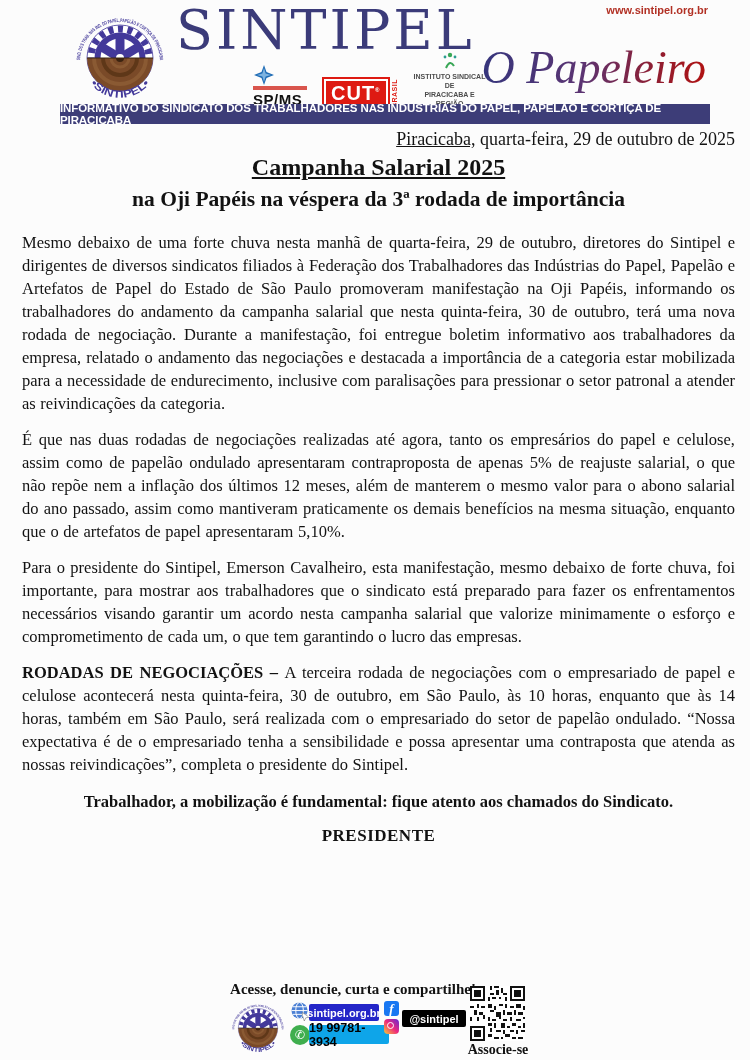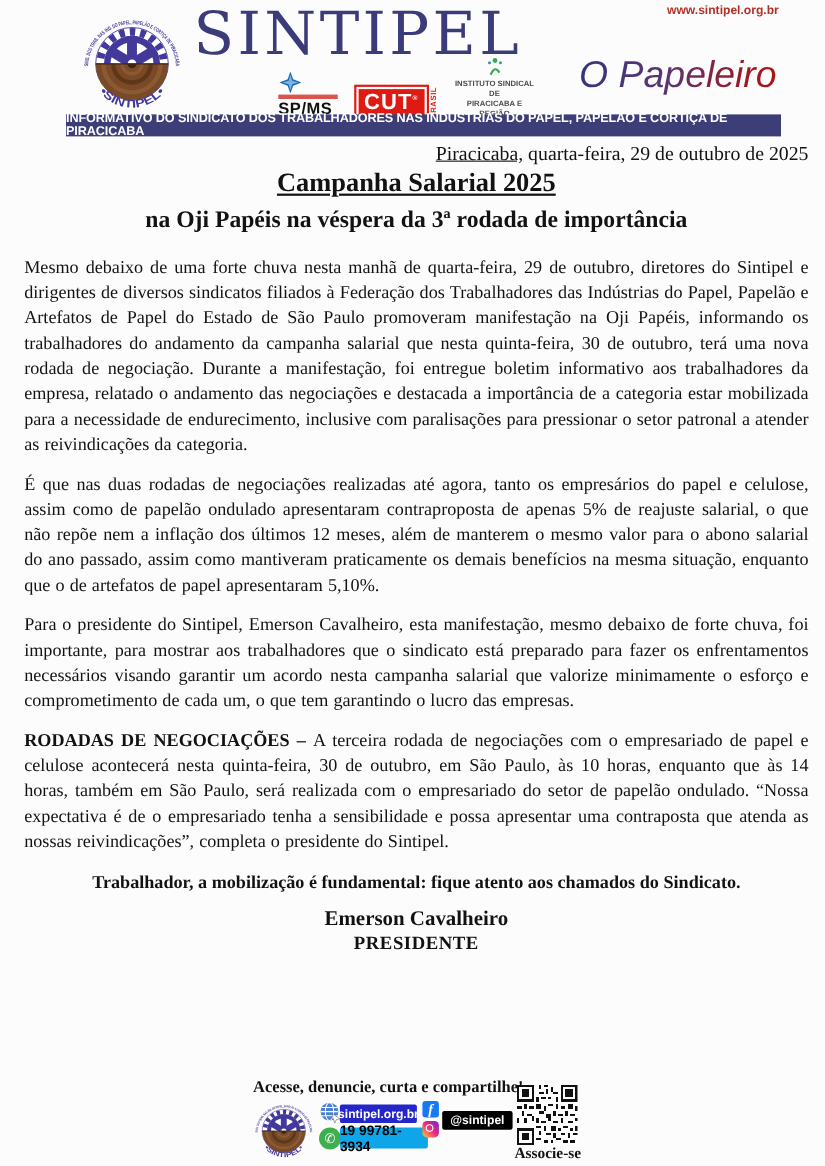--- a/index.html
+++ b/index.html
@@ -4,22 +4,22 @@
 <style>
   html,body{margin:0;padding:0;background:#e9e9e9;}
   .page{position:relative;width:750px;height:1060px;background:#fcfcfc;overflow:hidden;
         font-family:"Liberation Serif", serif;color:#121212;}
 
   
   .website-top{position:absolute;top:4px;right:42px;font:bold 11px "Liberation Sans",sans-serif;color:#b23125;}
   .logo-large{position:absolute;left:68px;top:4px;width:104px;height:104px;}
   .masthead{position:absolute;left:176px;top:0px;font-family:"DejaVu Serif",serif;font-size:54px;
             letter-spacing:3px;color:#3b3b79;line-height:62px;}
-  .papeleiro{position:absolute;right:44px;top:42px;font-family:Liberation Sans, sans-serif;font-style:italic;
-             font-size:34px;line-height:52px;color:#4a2a66;}
+  .papeleiro{position:absolute;right:44px;top:42px;font-family:Liberation Serif, serif;font-style:italic;
+             font-size:46px;line-height:52px;color:#4a2a66;}
   @supports (-webkit-background-clip: text){
     .papeleiro{background:linear-gradient(90deg,#35357c 0%,#5c3472 45%,#8c1f35 75%,#b01212 100%);
                -webkit-background-clip:text;background-clip:text;color:transparent;}
   }
   .partners{position:absolute;left:253px;top:52px;display:flex;align-items:flex-end;gap:13px;}
   .spms{display:flex;flex-direction:column;align-items:flex-start;width:58px;}
   .spms-fineprint{width:54px;height:4px;background:#cf2b20;opacity:.8;margin:1px 0;}
   .spms-label{font:bold 15px "Liberation Sans",sans-serif;color:#111;letter-spacing:.5px;}
   .cut-wrap{display:flex;align-items:flex-end;}
   .cut-box{background:#de1a12;border:2px solid #fff;box-shadow:0 0 0 2px #de1a12;
@@ -169,21 +169,20 @@
     </div>
 
     <p class="body-par">Mesmo debaixo de uma forte chuva nesta manhã de quarta-feira, 29 de outubro, diretores do Sintipel e dirigentes de diversos sindicatos filiados à Federação dos Trabalhadores das Indústrias do Papel, Papelão e Artefatos de Papel do Estado de São Paulo promoveram manifestação na Oji Papéis, informando os trabalhadores do andamento da campanha salarial que nesta quinta-feira, 30 de outubro, terá uma nova rodada de negociação. Durante a manifestação, foi entregue boletim informativo aos trabalhadores da empresa, relatado o andamento das negociações e destacada a importância de a categoria estar mobilizada para a necessidade de endurecimento, inclusive com paralisações para pressionar o setor patronal a atender as reivindicações da categoria.</p>
     <p class="body-par">É que nas duas rodadas de negociações realizadas até agora, tanto os empresários do papel e celulose, assim como de papelão ondulado apresentaram contraproposta de apenas 5% de reajuste salarial, o que não repõe nem a inflação dos últimos 12 meses, além de manterem o mesmo valor para o abono salarial do ano passado, assim como mantiveram praticamente os demais benefícios na mesma situação, enquanto que o de artefatos de papel apresentaram 5,10%.</p>
     <p class="body-par">Para o presidente do Sintipel, Emerson Cavalheiro, esta manifestação, mesmo debaixo de forte chuva, foi importante, para mostrar aos trabalhadores que o sindicato está preparado para fazer os enfrentamentos necessários visando garantir um acordo nesta campanha salarial que valorize minimamente o esforço e comprometimento de cada um, o que tem garantindo o lucro das empresas.</p>
     <p class="body-par"><span class="lead-bold">RODADAS DE NEGOCIAÇÕES – </span><span>A terceira rodada de negociações com o empresariado de papel e celulose acontecerá nesta quinta-feira, 30 de outubro, em São Paulo, às 10 horas, enquanto que às 14 horas, também em São Paulo, será realizada com o empresariado do setor de papelão ondulado. “Nossa expectativa é de o empresariado tenha a sensibilidade e possa apresentar uma contraposta que atenda as nossas reivindicações”, completa o presidente do Sintipel.</span></p>
 
     <div class="call-line">Trabalhador, a mobilização é fundamental: fique atento aos chamados do Sindicato.</div>
 
     <div class="sign">
-      <div class="sign-name">Emerson Cavalheiro</div>
       <div class="sign-title">PRESIDENTE</div>
     </div>
   </div>
 
   <div class="footer">
     <div class="footer-heading">Acesse, denuncie, curta e compartilhe!</div>
 
     <svg class="logo-small">
         <use href="#sintipel-logo"></use>
       </svg>

